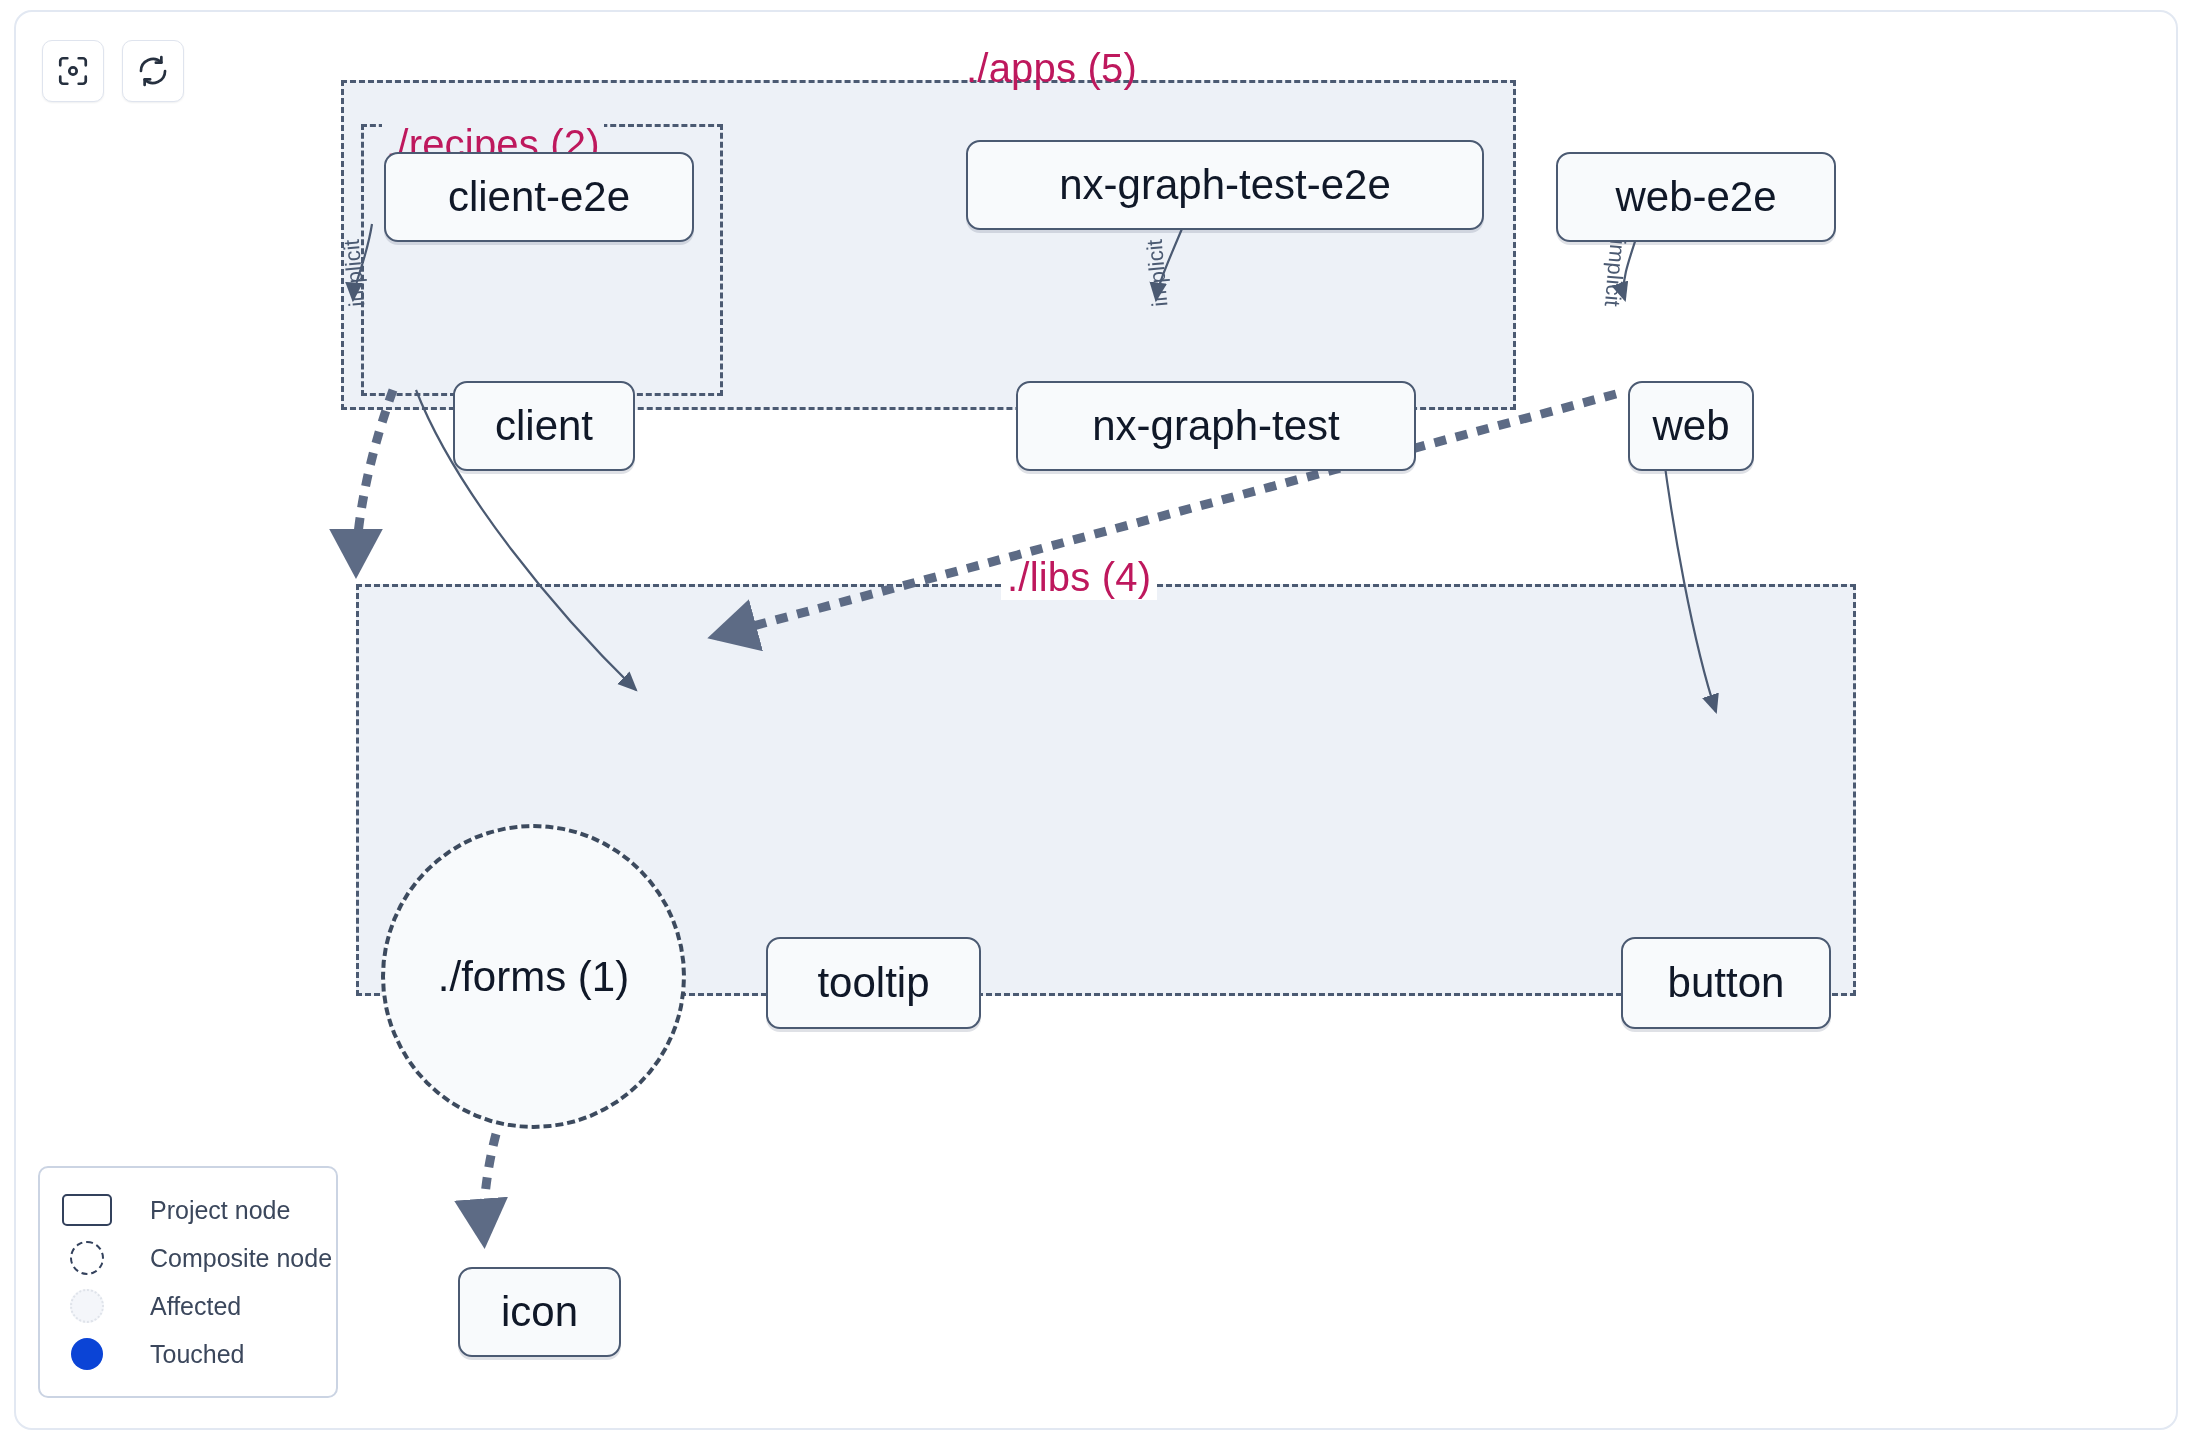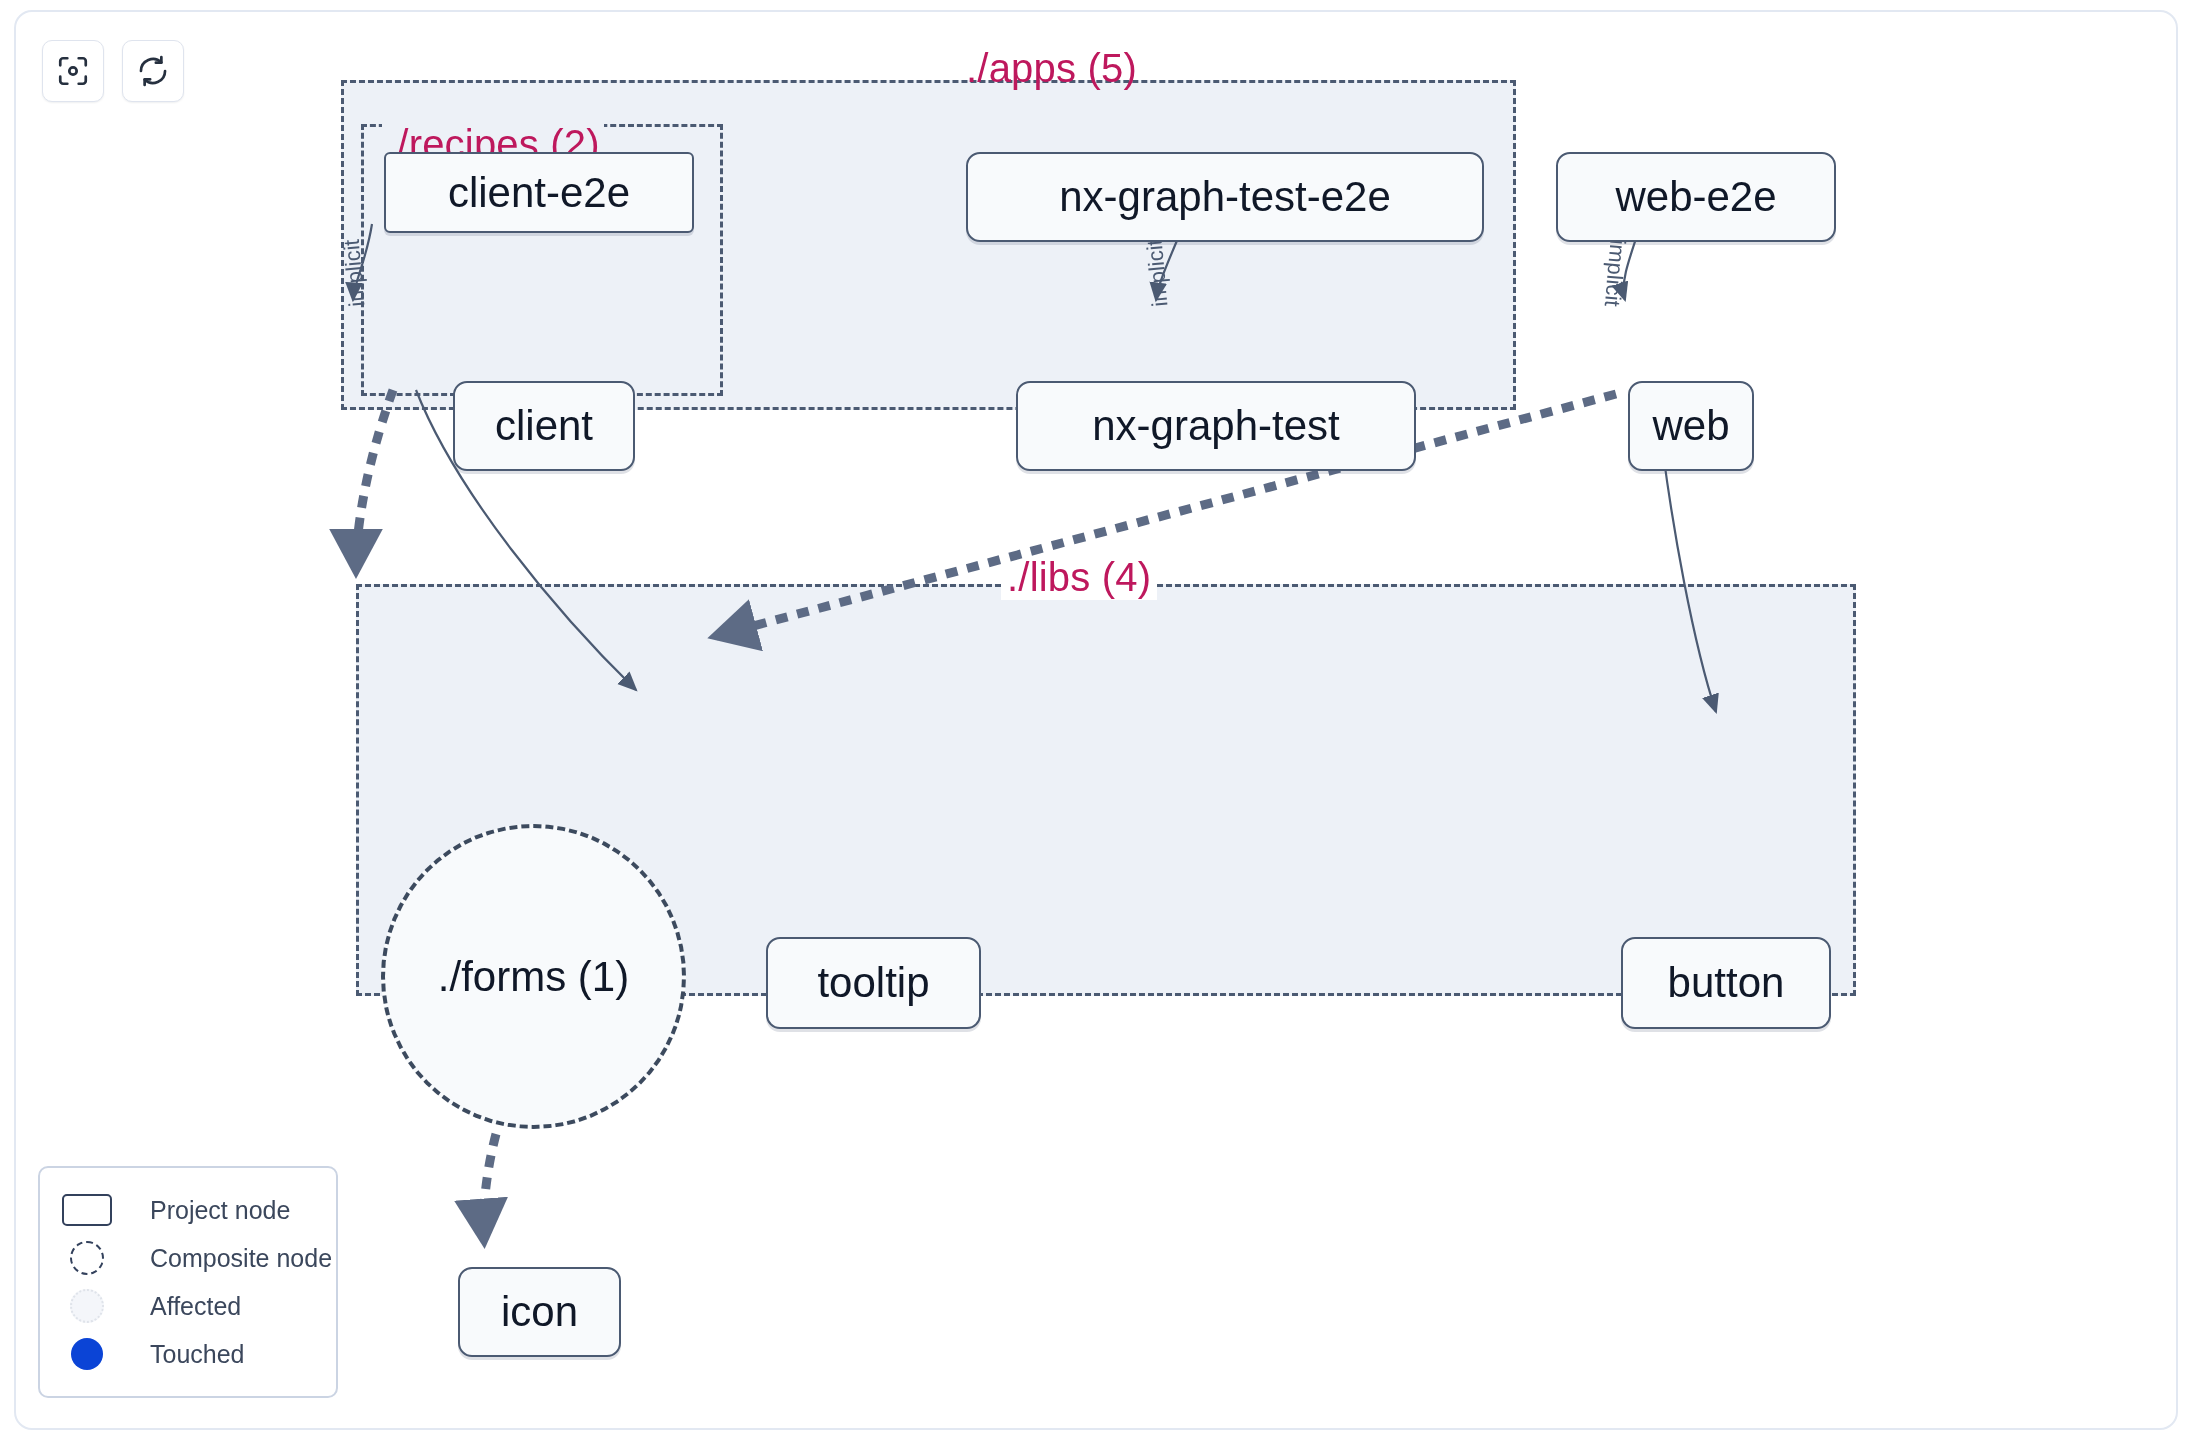--- a/index.html
+++ b/index.html
@@ -260,25 +260,25 @@
 
       <path d="M 480,1122 C 470,1160 466,1200 468,1228" fill="none" stroke="#5d6b85" stroke-width="9" stroke-dasharray="12,10" stroke-linecap="butt" marker-end="url(#arrow-thick)"></path>
     </svg>
 
     <div class="edge-label" style="left:305px; top:248px; transform:rotate(-95deg);">implicit</div>
 
     <div class="edge-label" style="left:1108px; top:248px; transform:rotate(-95deg);">implicit</div>
 
     <div class="edge-label" style="left:1565px; top:248px; transform:rotate(95deg);">implicit</div>
 
-    <div class="node" style="left:368px; top:140px; width:310px; height:81px;border-radius:6px;">
+    <div class="node" style="left:368px; top:140px; width:310px; height:90px;">
       <span class="node-label">client-e2e</span>
     </div>
 
-    <div class="node" style="left:950px; top:140px; width:518px; height:90px;justify-content:center;">
+    <div class="node" style="left:950px; top:128px; width:518px; height:90px;justify-content:center;">
       <span class="node-label">nx-graph-test-e2e</span>
     </div>
 
     <div class="node" style="left:1540px; top:140px; width:280px; height:90px;">
       <span class="node-label">web-e2e</span>
     </div>
 
     <div class="node" style="left:437px; top:369px; width:182px; height:90px;">
       <span class="node-label">client</span>
     </div>

